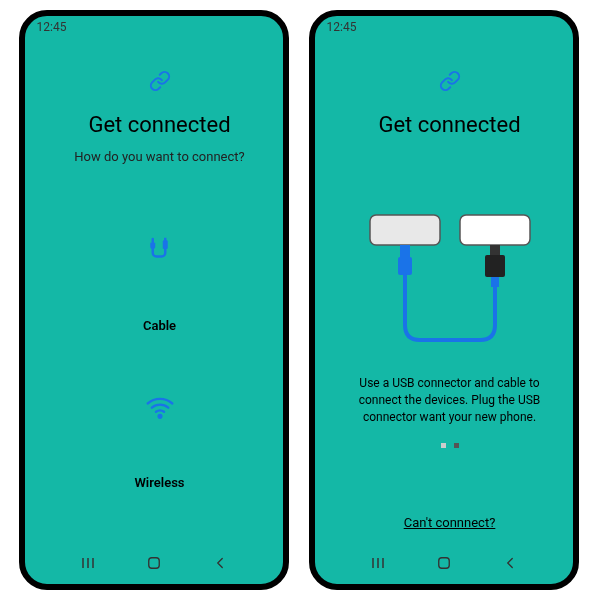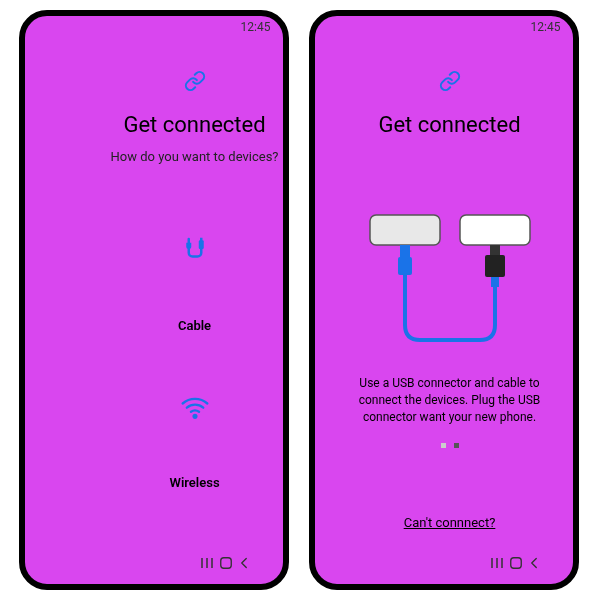--- a/index.html
+++ b/index.html
@@ -9,26 +9,25 @@
       display: flex;
       gap: 20px;
       justify-content: center;
       padding: 10px;
     }
     .phone {
       width: 270px;
       height: 580px;
       border: 6px solid #000;
       border-radius: 28px;
-      background: #d946ef;
+      background: #14b8a6;
       position: relative;
       overflow: hidden;
       display: flex;
       flex-direction: column;
-      align-items: flex-end;
     }
     .status-bar {
       height: 22px;
       padding: 4px 12px 0 12px;
       font-size: 12px;
       color: #333;
     }
     .content {
       flex: 1;
       display: flex;
@@ -131,21 +130,21 @@
     <span>12:45</span>
   </div>
   <div class="content">
     <span class="link-icon">
       <svg width="22" height="22" viewBox="0 0 24 24" fill="none" stroke="currentColor" stroke-width="2.2" stroke-linecap="round" stroke-linejoin="round">
           <path d="M10 13a5 5 0 0 0 7.54.54l3-3a5 5 0 0 0-7.07-7.07l-1.72 1.71"></path>
           <path d="M14 11a5 5 0 0 0-7.54-.54l-3 3a5 5 0 0 0 7.07 7.07l1.71-1.71"></path>
         </svg>
     </span>
     <div class="title">Get connected</div>
-    <div class="subtitle">How do you want to devices?</div>
+    <div class="subtitle">How do you want to connect?</div>
 
     <div class="options">
       <div class="option">
         <span class="option-icon">
           <svg width="30" height="30" viewBox="0 0 24 24" fill="none" stroke="currentColor" stroke-width="2" stroke-linecap="round" stroke-linejoin="round">
             <path d="M7 4 v3"></path>
             <path d="M5 7 h4 v3 a2 2 0 0 1-2 2 a2 2 0 0 1-2-2 z" fill="currentColor" stroke="none"></path>
             <path d="M7 12 v3 a3 3 0 0 0 3 3 h4 a3 3 0 0 0 3-3 v-3"></path>
             <rect x="15" y="5" width="4" height="7" rx="1" fill="currentColor" stroke="none"></rect>
             <rect x="16" y="3" width="2" height="3" fill="currentColor" stroke="none"></rect>

